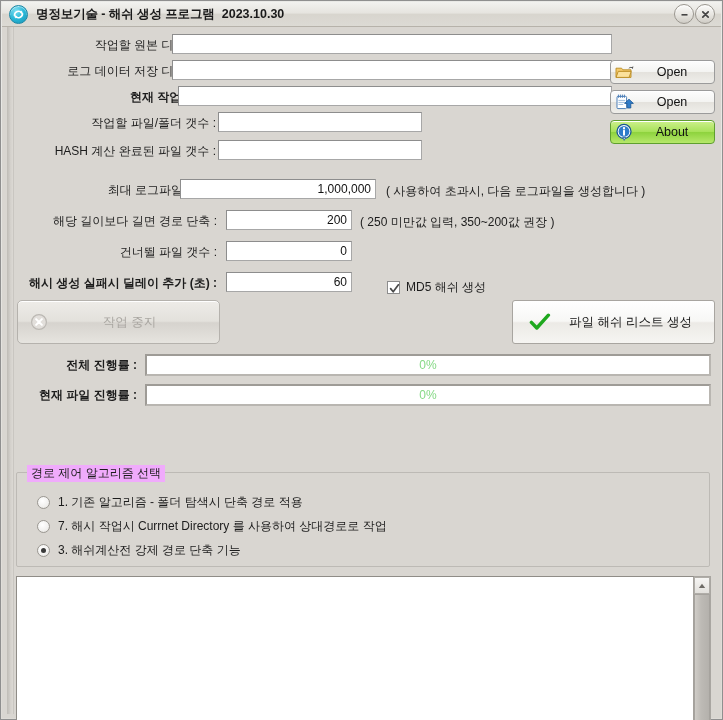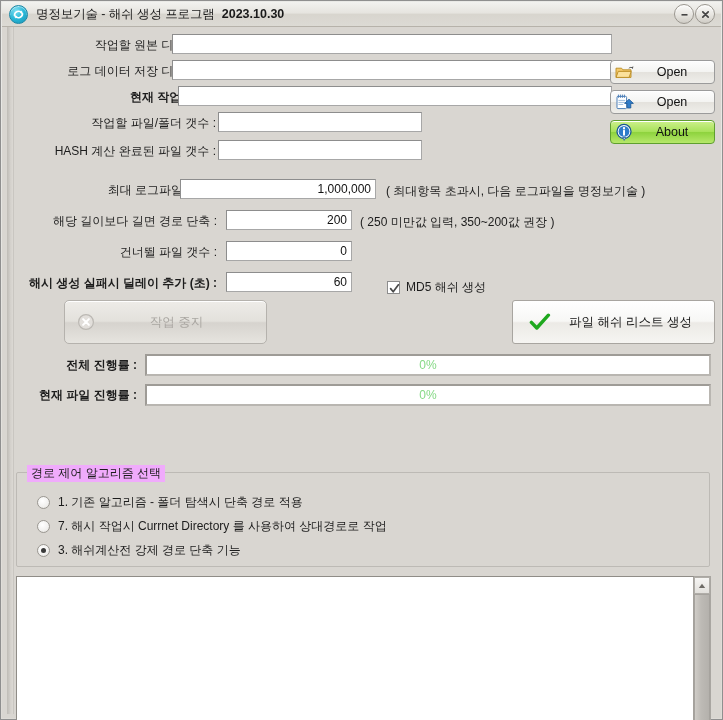--- a/index.html
+++ b/index.html
@@ -55,21 +55,21 @@
     background: radial-gradient(circle at 35% 28%, #7fdff2 0%, #28b8d8 48%, #1a94b4 100%);
     border: 1px solid #1887a6;
     box-shadow: inset 0 1px 1px rgba(255,255,255,0.65);
     position: relative;
     flex: none;
   }
   .app-icon svg { position: absolute; left: 2px; top: 2px; }
   .title-text {
     margin-left: 8px;
     font-size: 12.5px;
-    font-weight: normal;
+    font-weight: bold;
     color: #1a1a1a;
     white-space: nowrap;
     letter-spacing: -0.1px;
   }
   .title-date {
     margin-left: 7px;
     font-size: 12.5px;
     font-weight: bold;
     color: #1a1a1a;
   }
@@ -383,21 +383,21 @@
           <path d="M7.8 14.4l1.4 3 1.4-3z" fill="#ffffff" stroke="#1a5795" stroke-width="0.8"></path>
         </svg>
       </span>
       <span class="btxt">About</span>
     </div>
 
     <div class="row" style="left:10px; top:155px; width:205px; justify-content:flex-end;">
       <span class="lbl">최대 로그파일 항목 :</span>
     </div>
     <input class="tfield num" style="position: absolute; left: 178px; top: 152px; width: 196px;" value="1,000,000">
-    <div class="hint" style="position:absolute; left:384px; top:156px;">( 최대항목 초과시, 다음 로그파일을 명정보기술 )</div>
+    <div class="hint" style="position:absolute; left:384px; top:156px;">( 사용하여 초과시, 다음 로그파일을 생성합니다 )</div>
 
     <div class="row" style="left:10px; top:186px; width:205px; justify-content:flex-end;">
       <span class="lbl">해당 길이보다 길면 경로 단축 :</span>
     </div>
     <input class="tfield num" style="position: absolute; left: 224px; top: 183px; width: 126px;" value="200">
     <div class="hint" style="position:absolute; left:358px; top:187px;">( 250 미만값 입력, 350~200값 권장 )</div>
 
     <div class="row" style="left:10px; top:217px; width:205px; justify-content:flex-end;">
       <span class="lbl">건너뛸 파일 갯수 :</span>
     </div>
@@ -410,21 +410,21 @@
 
     <div class="chk-wrap" style="left:385px; top:252px;">
       <span class="chkbox">
         <svg width="11" height="11" viewBox="0 0 11 11">
           <path d="M1.6 5.6l2.6 3.2L9.4 1.8" stroke="#4a4a4a" stroke-width="1.7" fill="none" stroke-linecap="round" stroke-linejoin="round"></path>
         </svg>
       </span>
       <span class="chk-lbl">MD5 해쉬 생성</span>
     </div>
 
-    <div class="btn btn-stop" style="left:15px; top:273px;margin-left:47px;">
+    <div class="btn btn-stop" style="left:15px; top:273px;">
       <span class="bicon" style="width:22px;">
         <svg width="18" height="18" viewBox="0 0 18 18">
           <circle cx="9" cy="9" r="7.4" fill="#e2dfdb" stroke="#bbb8b3" stroke-width="1.2"></circle>
           <path d="M6.1 6.1l5.8 5.8M11.9 6.1l-5.8 5.8" stroke="#ffffff" stroke-width="2" stroke-linecap="round"></path>
         </svg>
       </span>
       <span class="btxt">작업 중지</span>
     </div>
 
     <div class="btn btn-make" style="left:510px; top:273px;">

